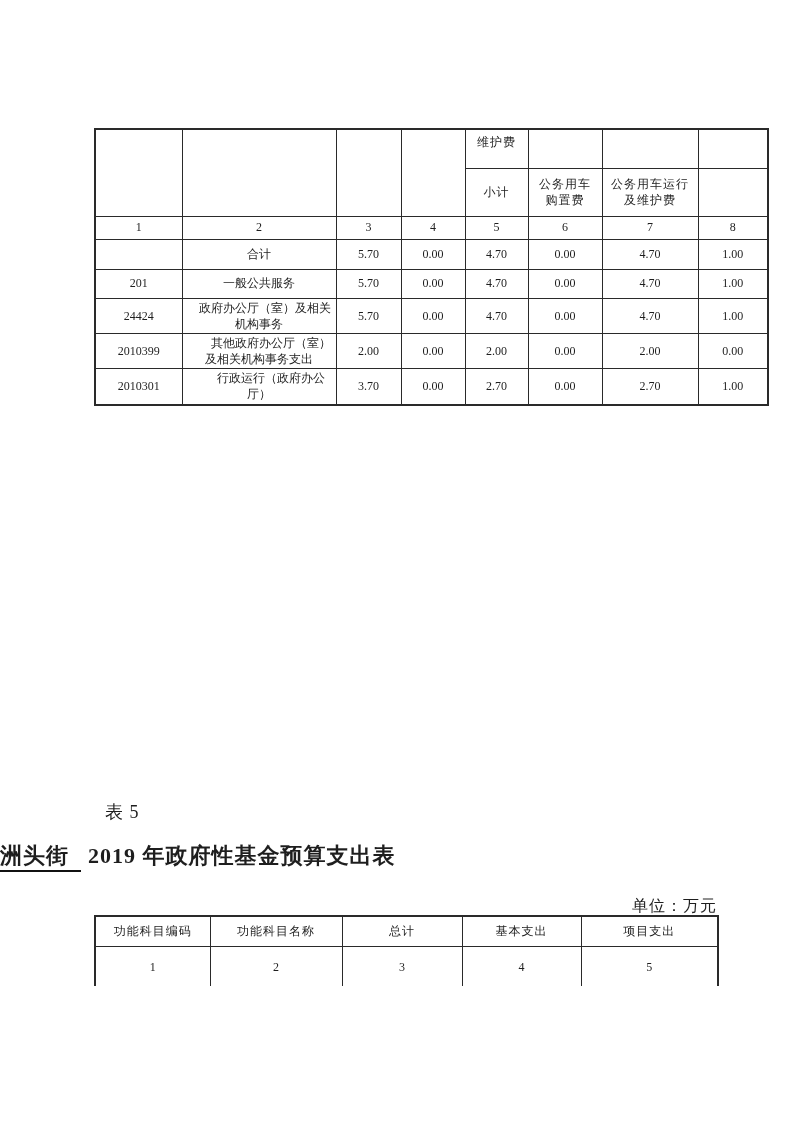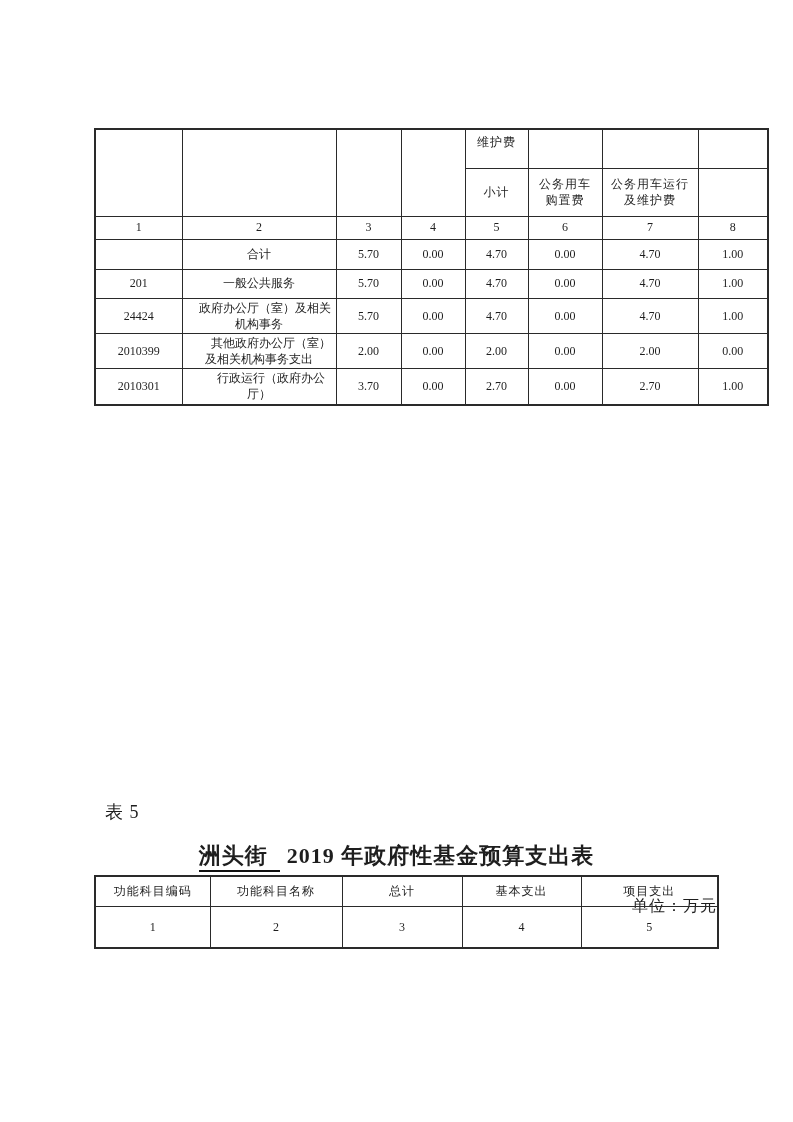--- a/index.html
+++ b/index.html
@@ -59,40 +59,39 @@
     left: 105px;
     top: 800px;
     font-size: 18px;
     letter-spacing: 1px;
   }
   .doc-title {
     position: absolute;
     left: 0;
     top: 841px;
     width: 100%;
-    text-align: center;
     font-size: 22px;
     font-weight: bold;
     letter-spacing: 1px;
   }
   .t-underline {
     border-bottom: 2px solid #111;
     padding-right: 12px;
     padding-bottom: 2px;
   }
   .t-rest { margin-left: 7px; }
   .unit-note {
     position: absolute;
     top: 896px;
     right: 76px;
     font-size: 16px;
     letter-spacing: 1px;
   }
   
-  #bottom-table { left: 94px; top: 875px; width: 623px; }
+  #bottom-table { left: 94px; top: 915px; width: 623px; }
   .rbh { height: 30px; }
   .rbn { height: 42px; }
   
   .page-number {
     position: absolute;
     left: 0;
     top: 1081px;
     width: 100%;
     text-align: left;
     font-size: 13px;

